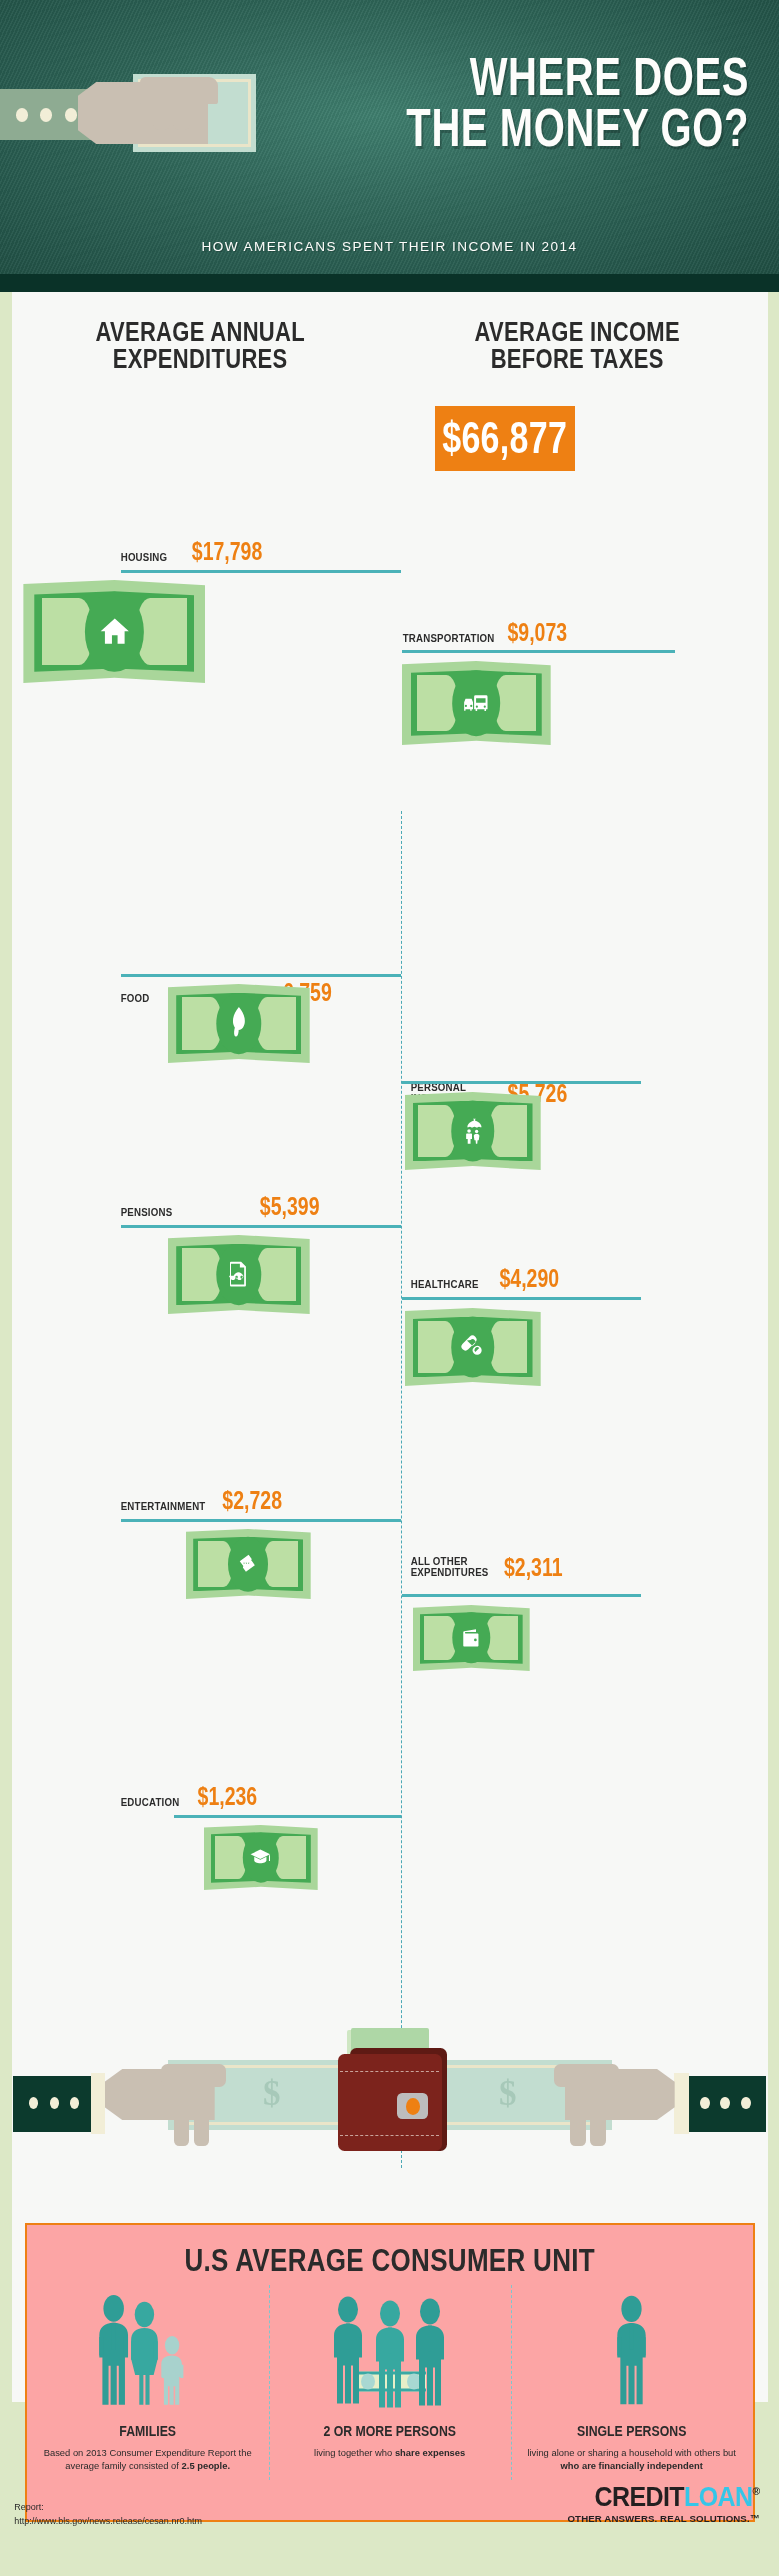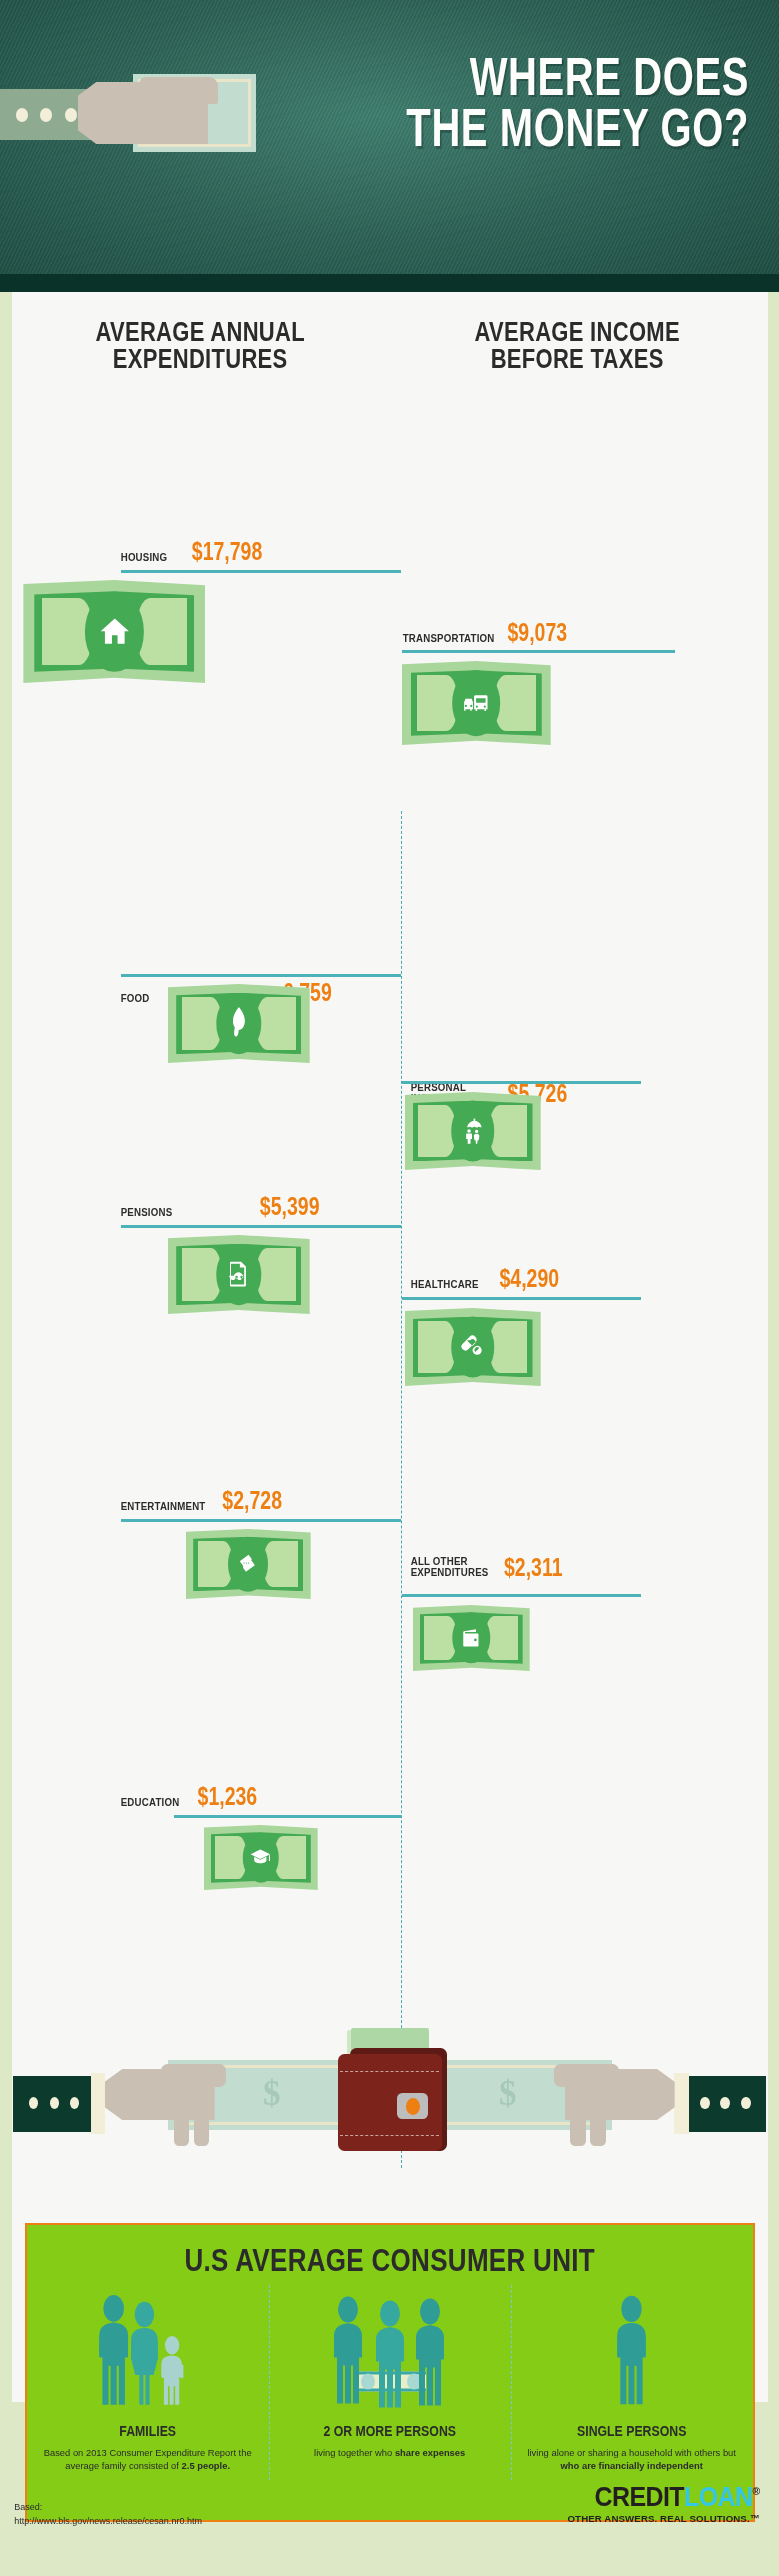--- a/index.html
+++ b/index.html
@@ -211,21 +211,21 @@
   .wallet-clasp {
     position:absolute; left:50%; margin-left:7.8px; top:77px;
     width:31px; height:26px; background:#bdbdbd; border-radius:5.2px; z-index:8;
     display:flex; align-items:center; justify-content:center;
   }
   .wallet-clasp i { display:block; width:14.3px; height:17px; border-radius:50%; background:#ee8013; }
 
   
   .cu-box {
     position:absolute; left:13px; top:1931px; width:730px; height:299px;
-    border:2.6px solid #ee8013; background:#84cc16;
+    border:2.6px solid #ee8013; background:#fca5a5;
   }
   .cu-title {
     position:absolute; left:0; right:0; top:17px; text-align:center;
     font-family:"Liberation Sans Narrow","Liberation Sans", sans-serif;
     font-weight:bold; font-size:26px; color:#2b2b2b; letter-spacing:0.3px;
     transform:scaleY(1.22); transform-origin:top center;
   }
   .cu-cols { position:absolute; left:0; top:60px; width:100%; display:flex; }
   .cu-col { flex:1; position:relative; padding:0 9px; text-align:center; }
   .cu-sep { position:absolute; top:0; width:0; height:195px; border-left:1.3px dashed #7fc5ce; }
@@ -283,36 +283,40 @@
     <div class="thumb"></div>
     <div class="finger" style="left:153px; top:42px;"></div>
     <div class="finger" style="left:173px; top:42px;"></div>
   </div>
 
   <div class="hdr-title">
     <div>WHERE DOES</div>
     <div>THE MONEY GO?</div>
   </div>
 
+  <div class="hdr-sub">HOW AMERICANS SPENT THEIR INCOME IN 2014</div>
 
   <div class="hdr-band"></div>
   <div class="hdr-arrow"></div>
 </div>
 
 <div class="panel">
 
   <div class="col-title left">
     <div>AVERAGE ANNUAL</div>
     <div>EXPENDITURES</div>
   </div>
   <div class="col-title right">
     <div>AVERAGE INCOME</div>
     <div>BEFORE TAXES</div>
   </div>
 
+  <div class="big-box right">
+    <span>$66,877</span>
+  </div>
 
   <div class="center-dash"></div>
 
   <div class="row">
     <div class="label-wrap" style="left:109px; top:253px; width:271px; justify-content:flex-start;">
       <div class="exp-label">HOUSING</div>
       <div class="exp-amount" style="margin-left:18px">$17,798</div>
     </div>
     <div class="underline" style="left:109px; top:278px; width:280px;"></div>
 
@@ -634,21 +638,21 @@
         </div>
       </div>
 
     </div>
   </div>
 
 </div>
 
 <div class="footer">
   <div class="src">
-    <div>Based:</div>
+    <div>Report:</div>
     <div>http://www.bls.gov/news.release/cesan.nr0.htm</div>
   </div>
 
   <div class="logo">
     <div class="l1"><span class="c1">CREDIT</span><span class="c2">LOAN</span><span class="reg">®</span></div>
     <div class="l2">OTHER ANSWERS. REAL SOLUTIONS.™</div>
   </div>
 </div>
 
 

